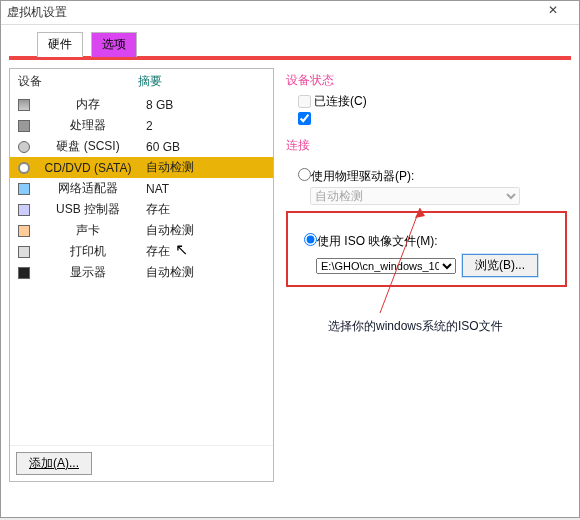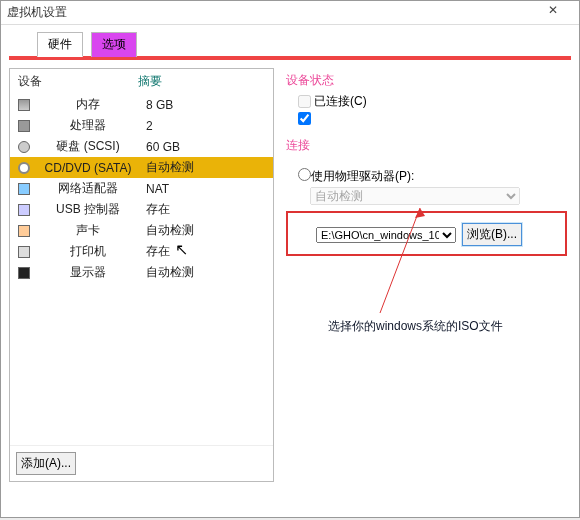--- a/index.html
+++ b/index.html
@@ -14,22 +14,22 @@
 .body { display: flex; padding: 8px; gap: 8px; height: 430px; }
 .left { width: 265px; border: 1px solid #bbb; background: #fff; display: flex; flex-direction: column; }
 .left-head { display: flex; padding: 4px 8px; }
 .left-head .col1 { width: 120px; color: #333; }
 .left-head .col2 { color: #0f766e; }
 .dev-list { flex: 1; overflow: auto; text-align: center; }
 .dev-row { display: flex; padding: 2px 8px; align-items: center; cursor: pointer; }
 .dev-row.sel { background: #eab308; }
 .dev-row .name { width: 116px; color: #222; }
 .dev-row .val { color: #222; }
-.left-btns { display: flex; justify-content: flex-start; padding: 6px; border-top: 1px solid #eee; }
-.btn { padding: 2px 4px; border: 1px solid #999; background: #f0f0f0; cursor: pointer; }
+.left-btns { display: flex; justify-content: flex-start; padding: 6px; border-top: 1px solid #eee; text-decoration: underline; }
+.btn { padding: 2px 12px; border: 1px solid #999; background: #f0f0f0; cursor: pointer; }
 .btn.blue { border: 1px solid #4a90d9; outline: 1px solid #cde6f7; }
 .right { flex: 1; padding: 4px; position: relative; }
 .group { margin-bottom: 12px; }
 .group-title { color: #ec4899; margin-bottom: 4px; }
 .chk { display: flex; align-items: center; gap: 3px; margin: 2px 0 2px 12px; }
 .chk input { margin: 0; }
 .radio { display: flex; align-items: flex-start; margin: 14px 0 2px 12px; }
 select.combo { width: 210px; margin-left: 24px; font-size: 12px; }
 .conn-box { border: 2px solid #d33; padding: 6px 4px 8px 4px; margin-top: 6px; }
 .iso-row { display: flex; gap: 6px; margin-left: 24px; margin-top: 4px; align-items: center; }
@@ -138,20 +138,24 @@
         <div class="group-title">连接</div>
         <label class="radio">
           <input type="radio" name="conn" style="">
           <span>使用物理驱动器(P):</span>
         </label>
         <select class="combo" disabled="">
           <option>自动检测</option>
         </select>
 
         <div class="conn-box">
+          <label class="radio">
+            <input type="radio" name="conn" checked="" style="">
+            <span>使用 ISO 映像文件(M):</span>
+          </label>
           <div class="iso-row">
             <select>
               <option>E:\GHO\cn_windows_10_bu</option>
             </select>
             <button class="btn blue">浏览(B)...</button>
           </div>
         </div>
       </div>
 
     </div>

